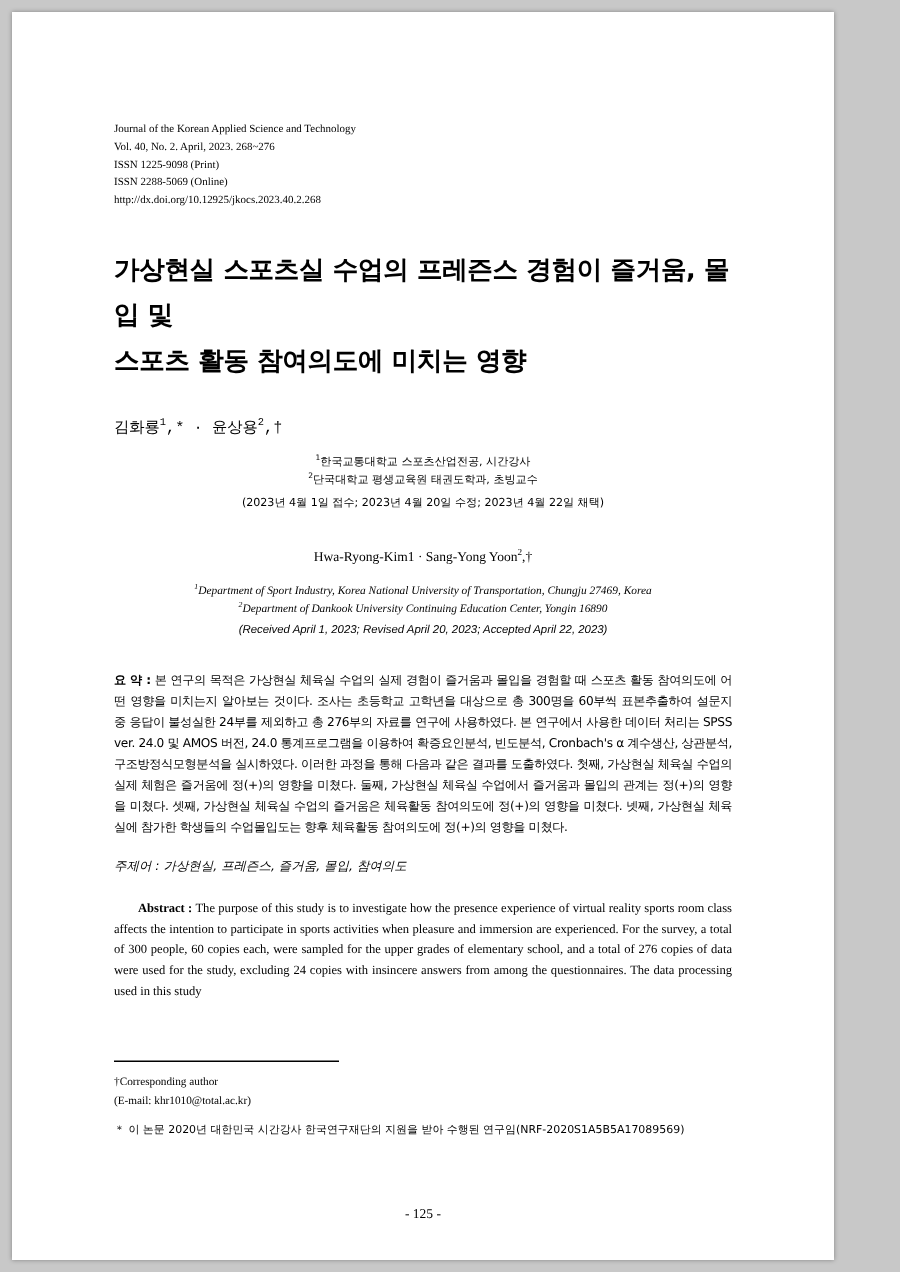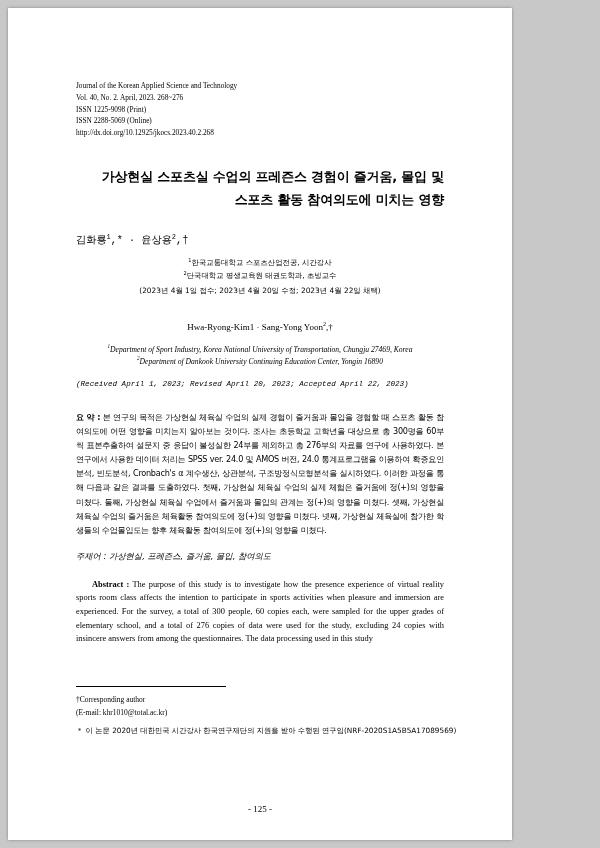--- a/index.html
+++ b/index.html
@@ -10,41 +10,41 @@
   body {
     width: 600px;
     height: 848px;
     overflow: hidden;
     font-family: "Liberation Serif", serif;
   }
   .page {
     position: absolute;
     left: 8px;
     top: 8px;
-    width: 504px;
+    width: 548px;
     height: 832px;
     background: #ffffff;
     box-shadow: 0 0 3px rgba(0,0,0,0.35);
     box-sizing: border-box;
     padding: 72px 68px 40px 68px;
   }
   .journal-head {
     font-family: "Liberation Serif", serif;
     font-size: 7.3px;
     line-height: 1.62;
     color: #000;
     margin-bottom: 26px;
   }
   .journal-head div { white-space: nowrap; }
 
   .title-ko {
-    text-align: right;
+    text-align: left;
     font-family: "DejaVu Sans", sans-serif;
     font-weight: bold;
-    font-size: 13px;
+    font-size: 17px;
     line-height: 1.78;
     letter-spacing: -0.2px;
     color: #000;
     margin: 0 0 22px 0;
   }
   .title-ko .ln { display: block; }
 
   .authors-ko {
     font-family: Liberation Mono, monospace;
     font-size: 10.2px;
@@ -83,24 +83,25 @@
   }
   .affil-en {
     text-align: center;
     font-family: "Liberation Serif", serif;
     font-style: italic;
     font-size: 7.6px;
     line-height: 1.6;
   }
   .affil-en div { white-space: nowrap; }
   .received-en {
-    font-family: Liberation Mono, monospace;
+    text-align: center;
+    font-family: Liberation Sans, sans-serif;
     font-style: italic;
     font-size: 7.6px;
-    margin-top: 12px;
+    margin-top: 2px;
     margin-bottom: 22px;
   }
 
   .abstract-ko {
     font-family: "DejaVu Sans", sans-serif;
     font-size: 8.1px;
     line-height: 1.74;
     text-align: justify;
     text-justify: inter-character;
     letter-spacing: -0.25px;

